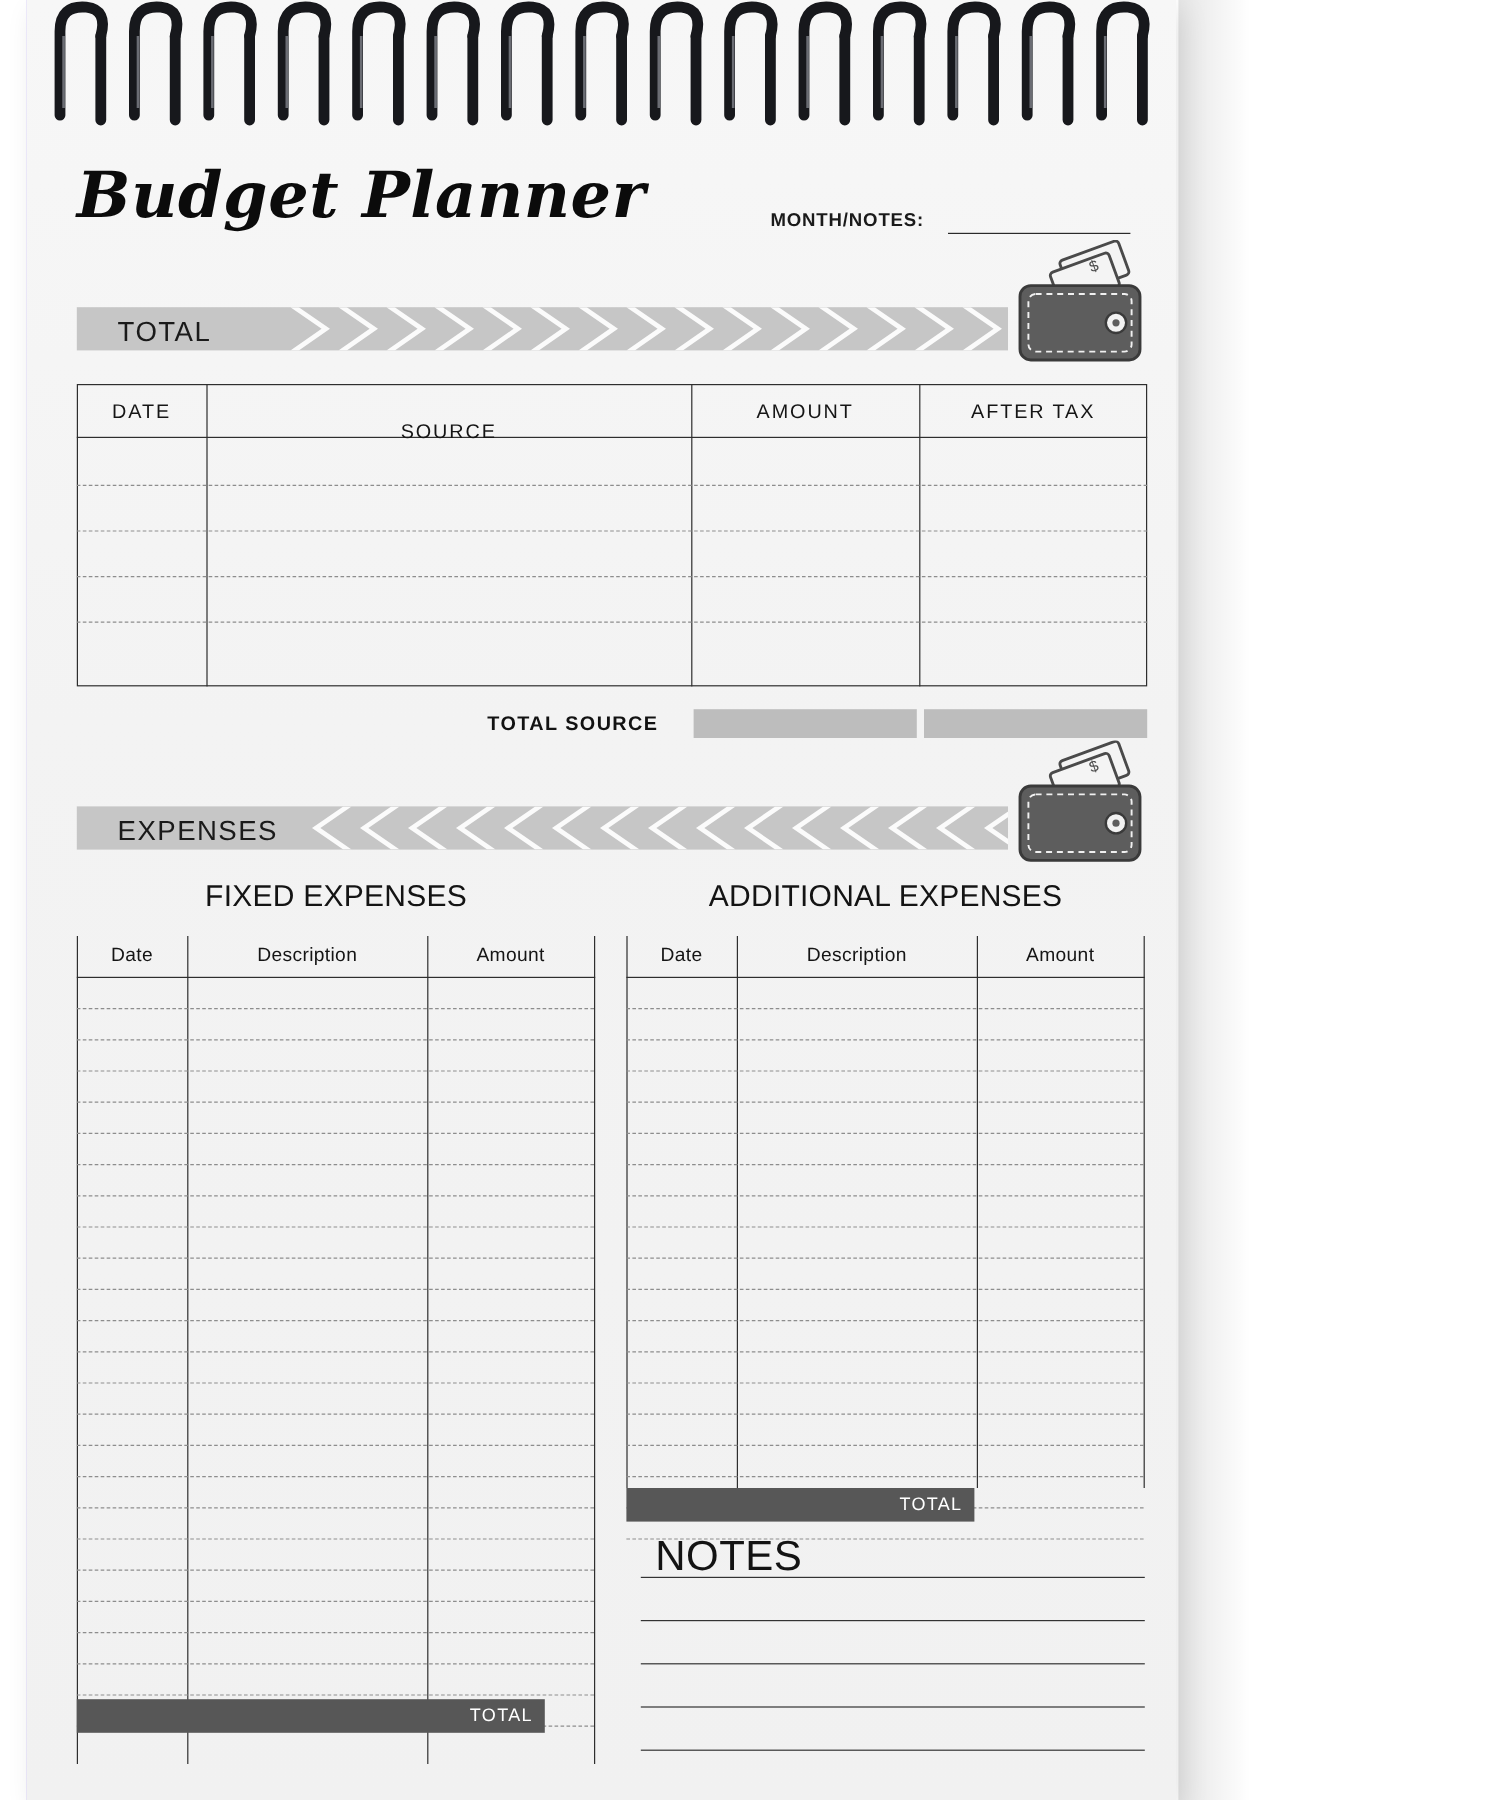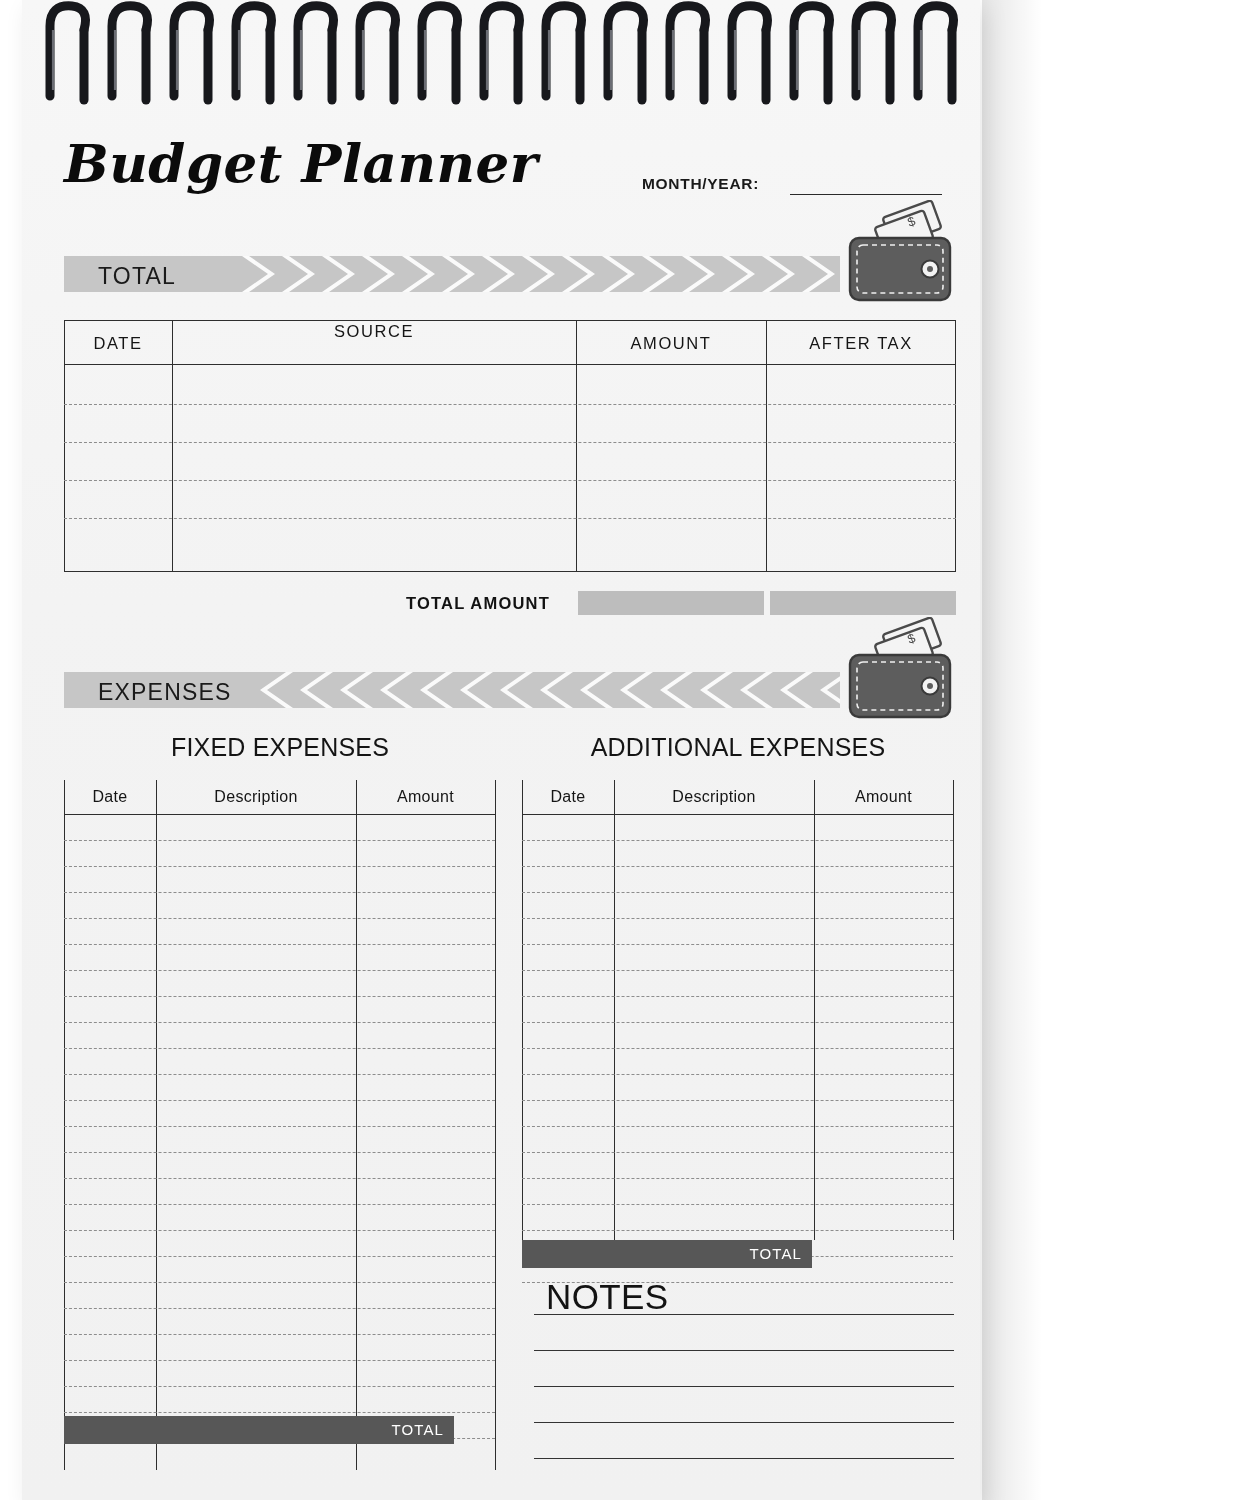--- a/index.html
+++ b/index.html
@@ -216,21 +216,21 @@
 </head>
 <body>
 
 <div id="notepad">
   <div id="sheet"></div>
 
   <div id="content">
 
     <div class="title">Budget Planner</div>
 
-    <div class="monthyear">MONTH/YEAR:</div>
+    <div class="monthyear">MONTH/NOTES:</div>
     <div class="monthyear-line"></div>
 
     <div class="banner" id="income-banner" style="left:42px; top:256px; width:776px;">
       <div class="band"></div>
       <svg width="776" height="36" viewBox="0 0 776 36">
         <g fill="#ffffff" opacity="0.92">
 
           <g id="inc-chev">
               <path d="M 178 0 L 204 18 L 178 36 L 185 36 L 211 18 L 185 0 Z"></path>
               <path d="M 218 0 L 244 18 L 218 36 L 225 36 L 251 18 L 225 0 Z"></path>
@@ -273,31 +273,31 @@
     <div class="tbl" id="income-table" style="left:42px; top:320px; width:892px; height:252px;">
       <div class="outer"></div>
 
       <div class="hdr-rule" style="top:44px;"></div>
 
       <div class="vline" style="left:108px; top:0; height:252px;"></div>
       <div class="vline" style="left:512px; top:0; height:252px;"></div>
       <div class="vline" style="left:702px; top:0; height:252px;"></div>
 
       <div class="colhdr income-hdr" style="left:0px; top:14px; width:108px;">DATE</div>
-      <div class="colhdr income-hdr" style="left:108px; top:2px; width:404px;">SOURCE</div>
+      <div class="colhdr income-hdr" style="left:108px; top:31px; width:404px;">SOURCE</div>
       <div class="colhdr income-hdr" style="left:512px; top:14px; width:190px;">AMOUNT</div>
       <div class="colhdr income-hdr" style="left:702px; top:14px; width:190px;">AFTER TAX</div>
 
       <div class="dash" style="top:84px;"></div>
       <div class="dash" style="top:122px;"></div>
       <div class="dash" style="top:160px;"></div>
       <div class="dash" style="top:198px;"></div>
     </div>
 
-    <div class="total-income-label">TOTAL AMOUNT</div>
+    <div class="total-income-label">TOTAL SOURCE</div>
     <div class="gray-box" style="left:556px; top:591px; width:186px;"></div>
     <div class="gray-box" style="left:748px; top:591px; width:186px;"></div>
 
     <div class="banner" id="expenses-banner" style="left:42px; top:672px; width:776px;">
       <div class="band"></div>
       <svg width="776" height="36" viewBox="0 0 776 36">
         <g fill="#ffffff" opacity="0.92">
           <g id="exp-chev">
               <path d="M 222 0 L 196 18 L 222 36 L 229 36 L 203 18 L 229 0 Z"></path>
               <path d="M 262 0 L 236 18 L 262 36 L 269 36 L 243 18 L 269 0 Z"></path>

